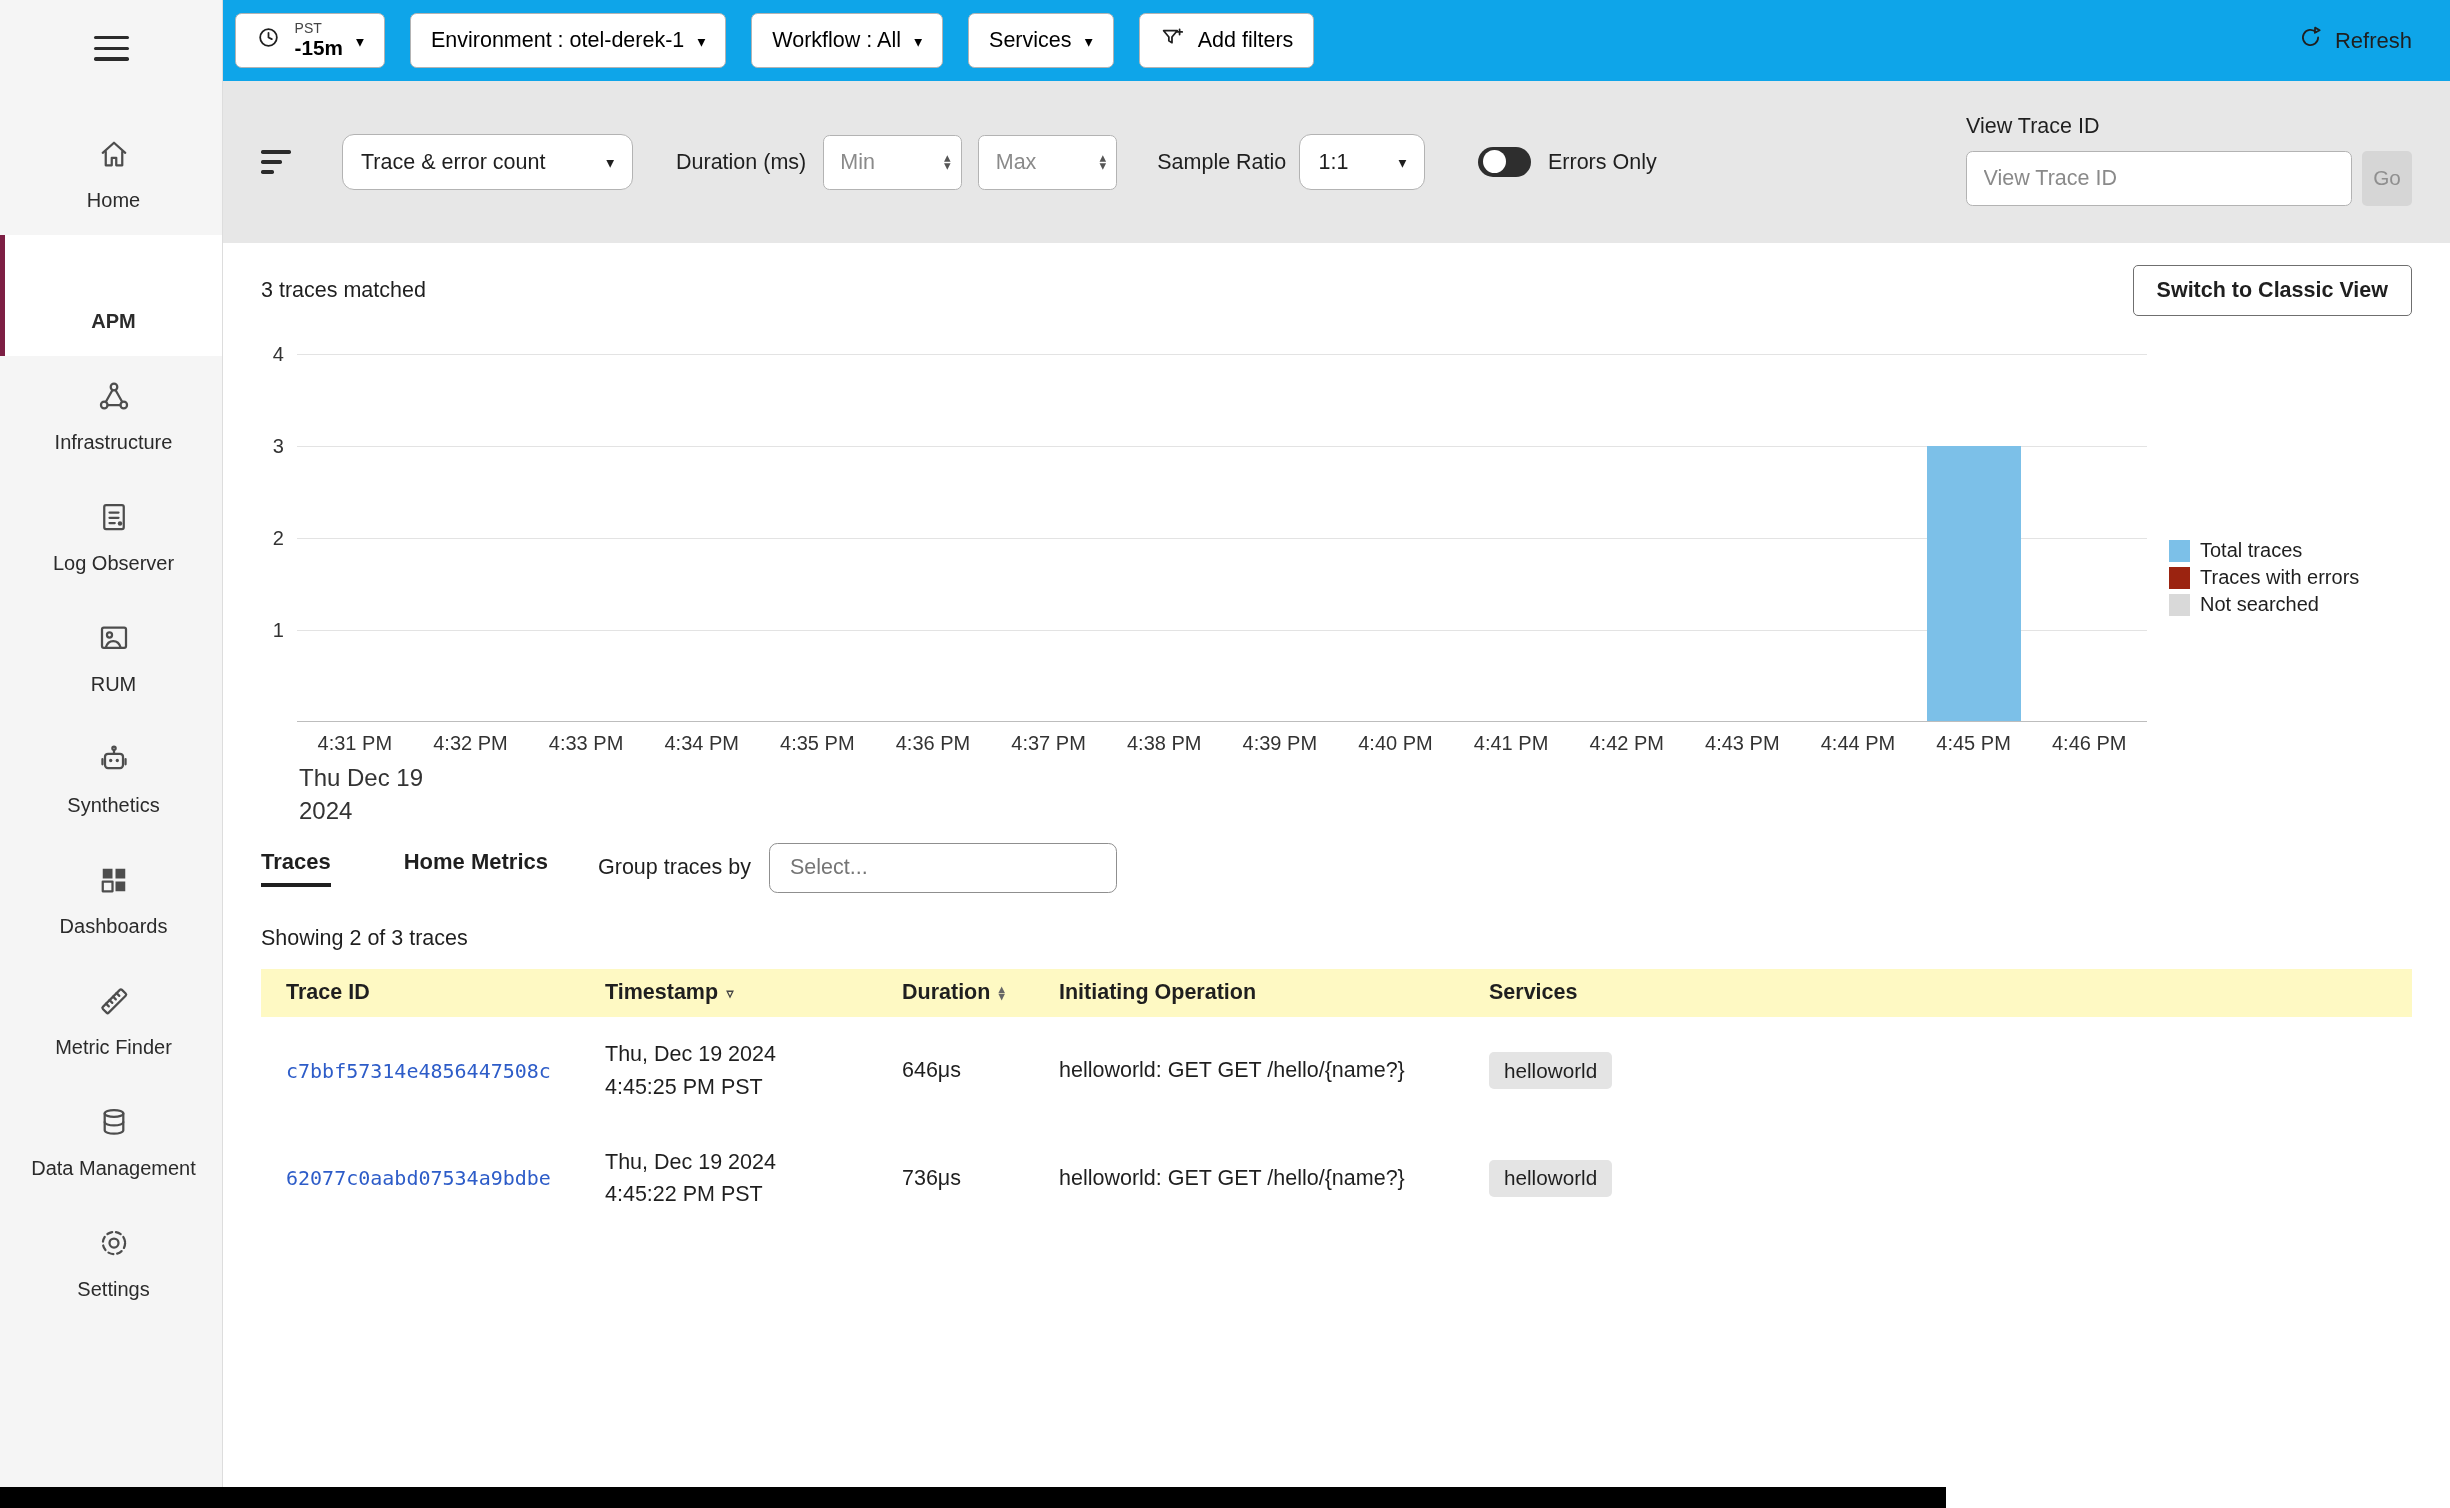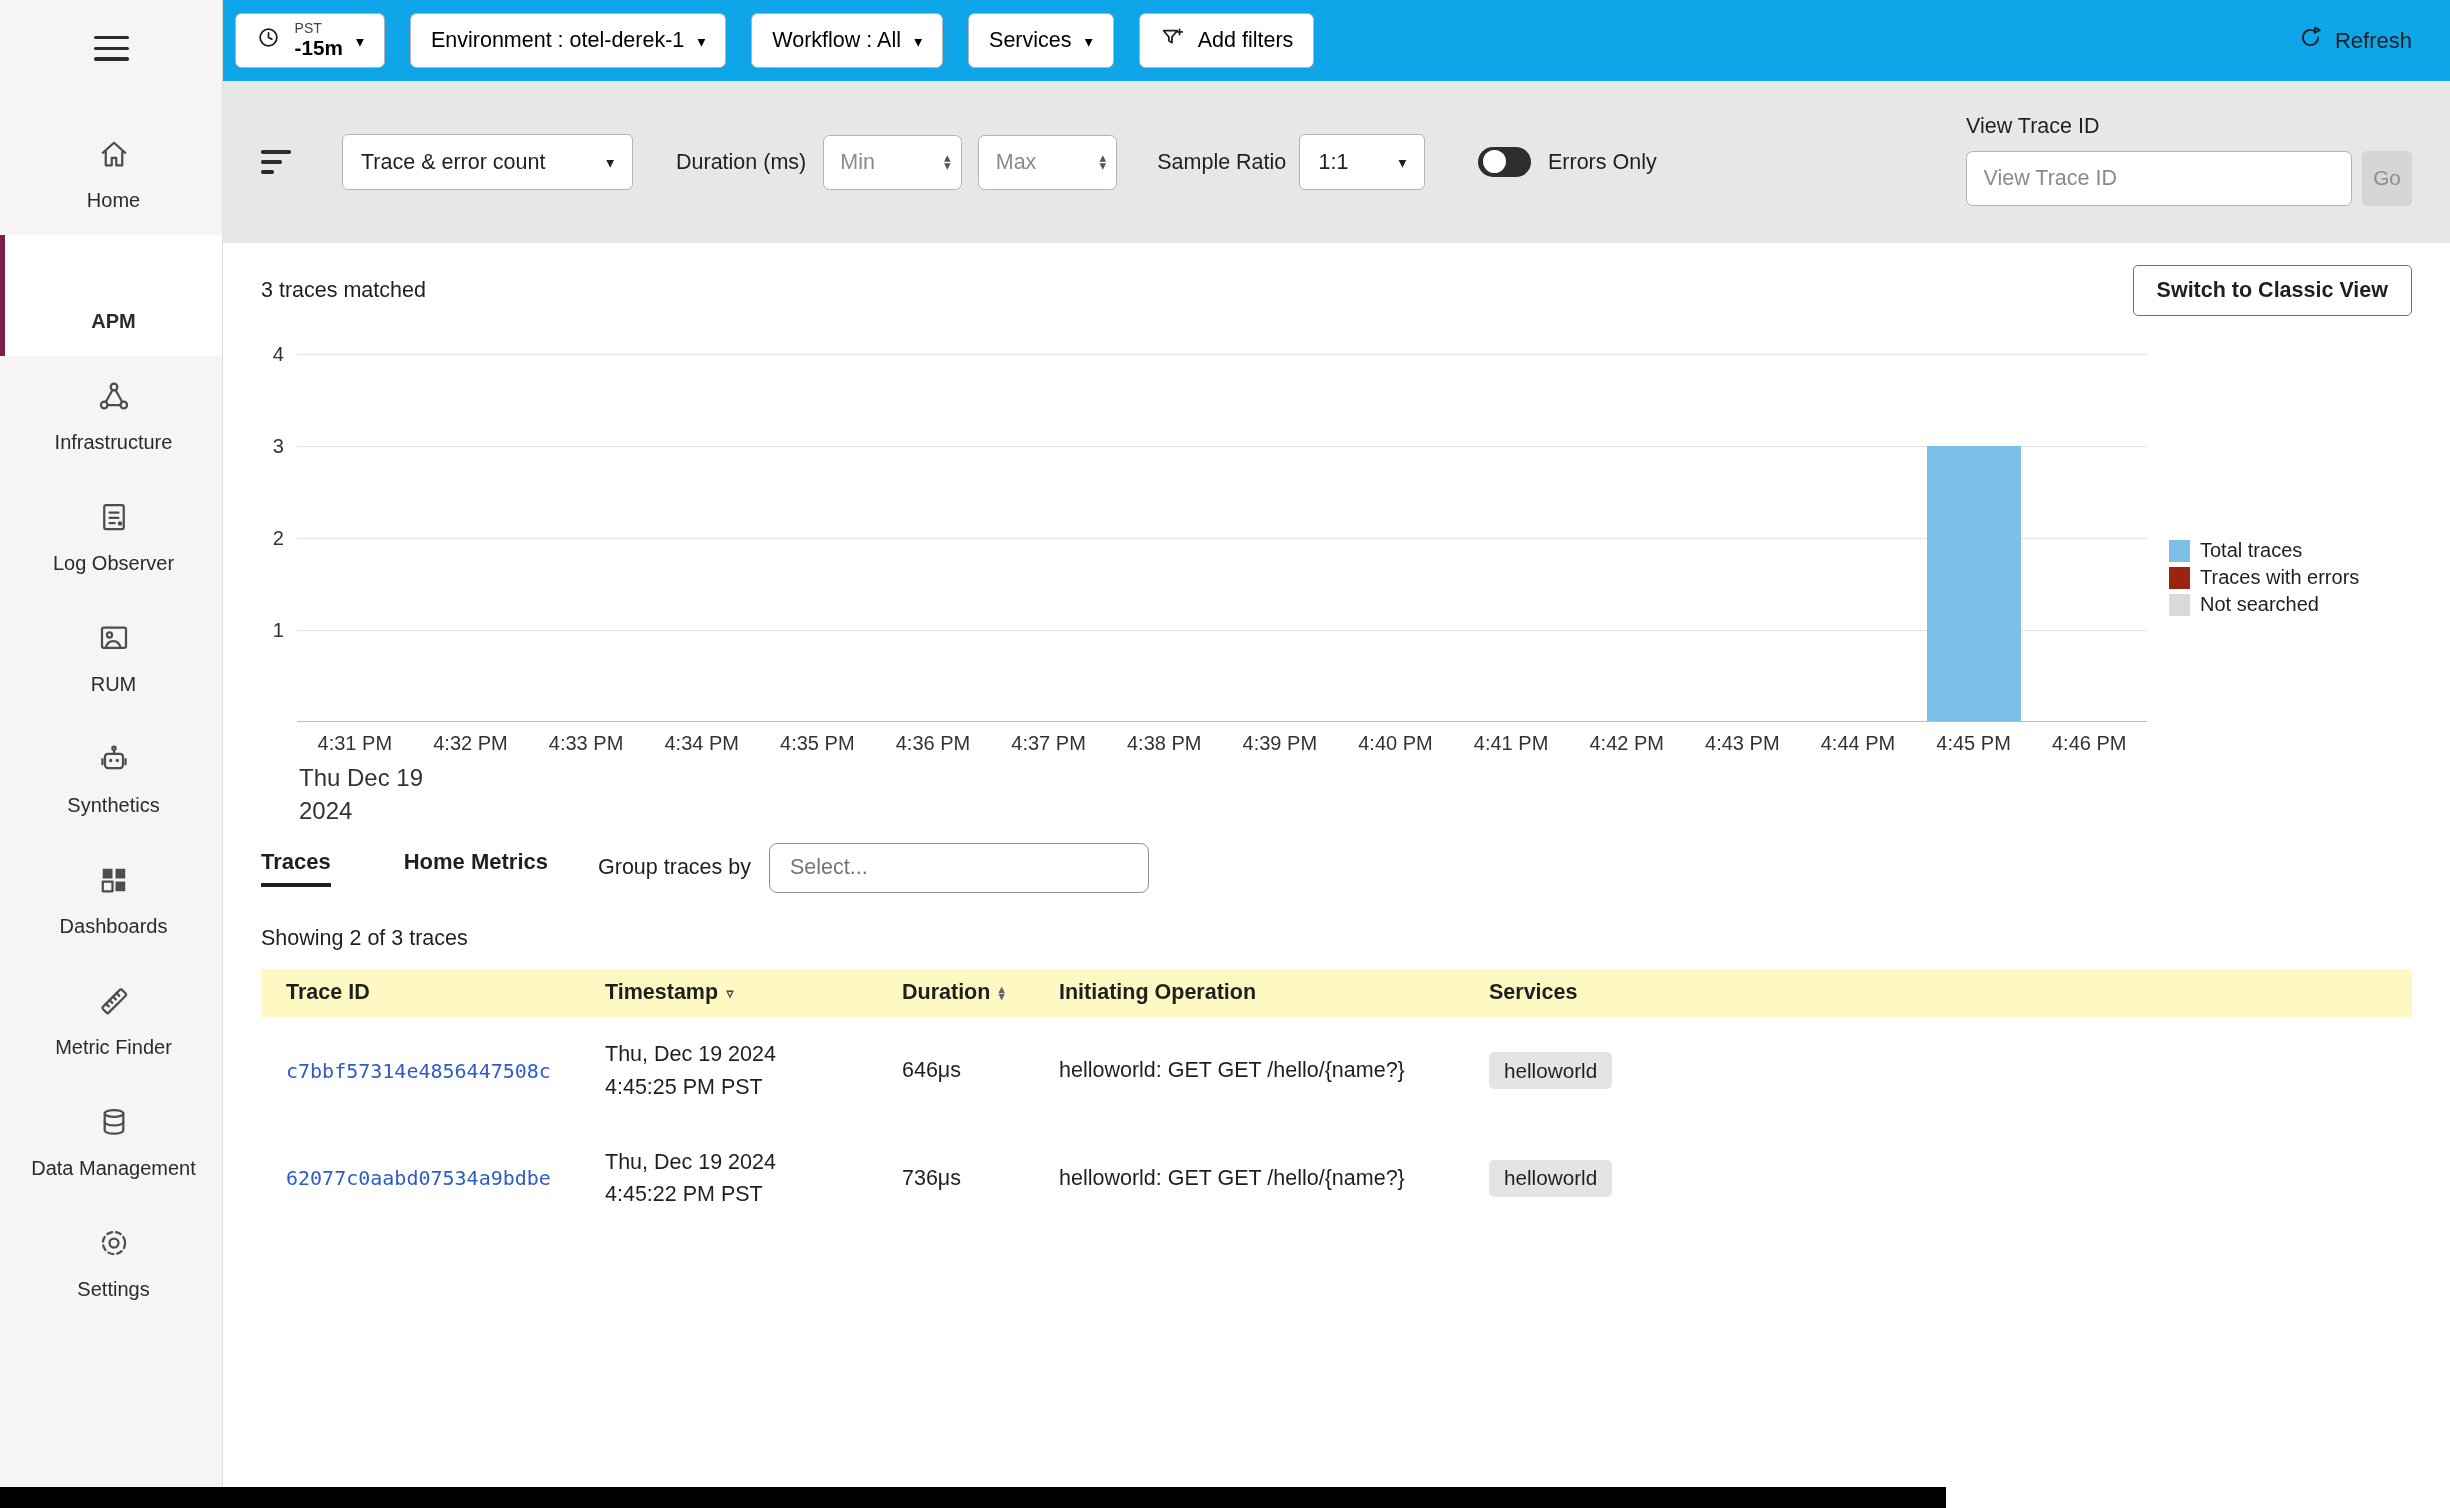--- a/index.html
+++ b/index.html
@@ -41,21 +41,21 @@
   .time-col .range { font-size:20.7px; font-weight:bold; line-height:1.1; }
   .refresh { margin-left:auto; display:flex; align-items:center; gap:11.6px; font-size:22px; background:none; border:none; font-family:inherit; color:#1f1f1f; }
 
   
   .filterbar { height:162px; min-height:162px; background:#e7e7e7; display:flex; align-items:center;
                padding:0 38px; position:relative; }
   .sortlines { display:flex; flex-direction:column; gap:6.6px; width:30px; }
   .sortlines span { height:3.3px; background:#2b2b2b; border-radius:1.7px; }
   .sortlines span:nth-child(2) { width:70%; }
   .sortlines span:nth-child(3) { width:42%; }
-  .select { background:#fff; border:0.8px solid #b3b3b3; border-radius:6px; height:56px;
+  .select { background:#fff; border:0.8px solid #b3b3b3; border-radius:12px; height:56px;
             display:flex; align-items:center; padding:0 18px; }
   .metric-select { width:291px; margin-left:51px; justify-content:space-between; }
   .lbl-duration { margin-left:43px; }
   .numbox { margin-left:16.5px; width:139px; height:55px; background:#fff; border:0.8px solid #b3b3b3;
             border-radius:6.6px; display:flex; align-items:center; padding:0 10px 0 16.5px; }
   .numbox input { border:none; outline:none; width:100%; font-size:21.5px; font-family:inherit; background:transparent; color:#1f1f1f; }
   .numbox input::placeholder { color:#8a8a8a; }
   .spin { display:flex; flex-direction:column; line-height:.62; font-size:13.2px; color:#555; margin-left:3.3px; }
   .lbl-sample { margin-left:40px; }
   .ratio-select { width:126px; margin-left:13.2px; justify-content:space-between; }
@@ -89,21 +89,21 @@
   .legend { margin-left:21.5px; margin-top:185px; display:flex; flex-direction:column; gap:4.1px; font-size:20px; }
   .legend-item { display:flex; align-items:center; gap:10px; white-space:nowrap; }
   .swatch { width:21.5px; height:21.5px; display:inline-block; flex:none; }
 
   
   .tabs-row { display:flex; align-items:center; margin-top:11.6px; }
   .tab { font-size:22px; font-weight:bold; padding-bottom:8px; border-bottom:4.1px solid transparent; }
   .tab.active { border-bottom-color:#1f1f1f; }
   .tab + .tab { margin-left:73px; }
   .group-by-label { margin-left:50px; }
-  .group-select { margin-left:18px; width:380px; height:50px; border:1.7px solid #8f8f8f; border-radius:8.3px;
+  .group-select { margin-left:18px; width:348px; height:50px; border:1.7px solid #8f8f8f; border-radius:8.3px;
                   display:flex; align-items:center; padding:0 20px; color:#757575; background:#fff; }
 
   .showing { margin-top:33px; }
 
   
   .table { margin-top:18px; width:100%; }
   .thead, .trow { display:grid; grid-template-columns:319px 297px 157px 430px 1fr; align-items:center; }
   .thead { background:#fef9c3; height:48px; font-weight:bold; }
   .cell { padding-left:25px; }
   .hcell { display:flex; align-items:center; gap:8.3px; }

